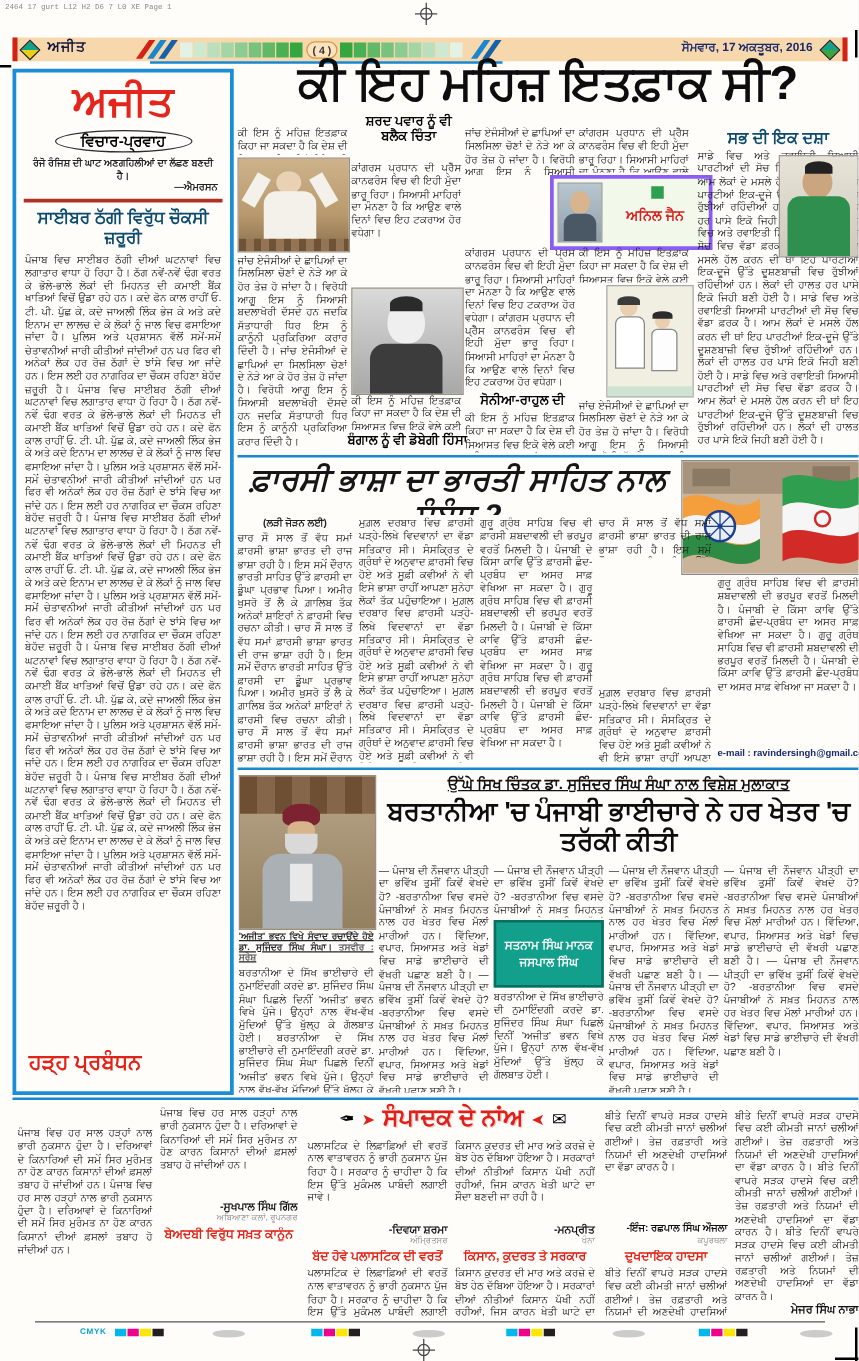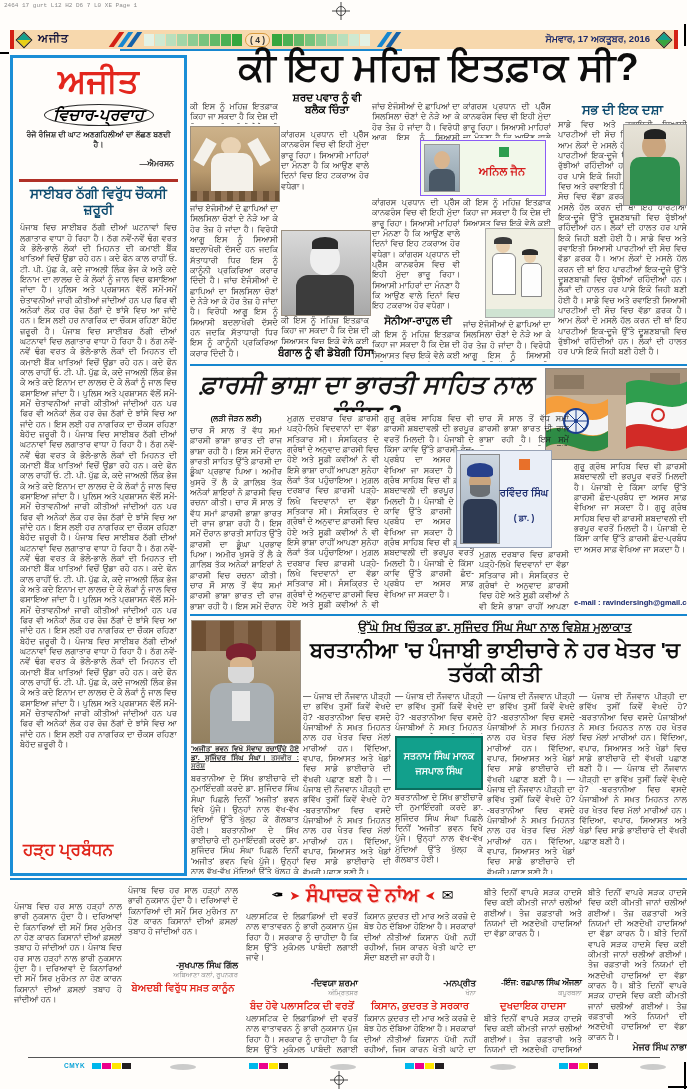--- a/index.html
+++ b/index.html
@@ -75,24 +75,24 @@
     <div class="stripe" style="left:381px;top:2px;width:5px;height:15px;background:#1661a8;"></div>
     <div class="abs" style="left:500px;top:3px;width:140px;font-size:9.5px;font-weight:bold;color:#1c2a6b;text-align:right;">ਸੋਮਵਾਰ, 17 ਅਕਤੂਬਰ, 2016</div>
     <div class="abs" style="left:648px;top:4px;width:10px;height:10px;background:linear-gradient(135deg,#13a08c 50%,#3aa63e 50%);transform:rotate(45deg);border:1px solid #222;"></div>
     <div class="abs" style="right:0;top:0;width:4px;height:19px;background:#d42115;"></div>
   </div>
   <div class="abs bluerule" style="left:120px;top:49px;width:282px;"></div>
 
   <div class="abs" style="left:10px;top:55px;width:177px;height:821px;border:3px solid #1b8ed6;background:#fffdfa;box-sizing:border-box;">
     <div style="margin-top:4px;text-align:center;font-size:33px;font-weight:900;color:#e3261d;">ਅਜੀਤ</div>
     <div style="display:flex;justify-content:center;margin-top:3px;">
-      <div class="ovalbox" style="width:108px;font-size:16px;padding:1px 0;font-style:italic;">ਵਿਚਾਰ-ਪ੍ਰਵਾਹ</div>
+      <div class="ovalbox" style="width:108px;font-size:12px;padding:1px 0;">ਵਿਚਾਰ-ਪ੍ਰਵਾਹ</div>
     </div>
     <div style="margin:4px 8px 0 8px;font-size:7.8px;font-weight:bold;text-align:center;color:#222;line-height:1.25;">ਰੰਜੋ ਰੰਜਿਸ਼ ਦੀ ਘਾਟ ਅਣਗਹਿਲੀਆਂ ਦਾ ਲੱਛਣ ਬਣਦੀ ਹੈ।</div>
-    <div style="margin:10px 10px;font-size:7.8px;font-weight:bold;text-align:right;color:#222;">—ਐਮਰਸਨ</div>
+    <div style="margin:0 10px;font-size:7.8px;font-weight:bold;text-align:right;color:#222;">—ਐਮਰਸਨ</div>
     <div style="margin:4px 6px;height:3px;background:#b03026;"></div>
     <div class="maroonhead" style="font-size:13.5px;margin:0 4px;">ਸਾਈਬਰ ਠੱਗੀ ਵਿਰੁੱਧ ਚੌਕਸੀ ਜ਼ਰੂਰੀ</div>
     <div class="txt" style="margin:5px 7px 0 7px;height:690px;">ਪੰਜਾਬ ਵਿਚ ਸਾਈਬਰ ਠੱਗੀ ਦੀਆਂ ਘਟਨਾਵਾਂ ਵਿਚ ਲਗਾਤਾਰ ਵਾਧਾ ਹੋ ਰਿਹਾ ਹੈ। ਠੱਗ ਨਵੇਂ-ਨਵੇਂ ਢੰਗ ਵਰਤ ਕੇ ਭੋਲੇ-ਭਾਲੇ ਲੋਕਾਂ ਦੀ ਮਿਹਨਤ ਦੀ ਕਮਾਈ ਬੈਂਕ ਖਾਤਿਆਂ ਵਿਚੋਂ ਉਡਾ ਰਹੇ ਹਨ। ਕਦੇ ਫੋਨ ਕਾਲ ਰਾਹੀਂ ਓ. ਟੀ. ਪੀ. ਪੁੱਛ ਕੇ, ਕਦੇ ਜਾਅਲੀ ਲਿੰਕ ਭੇਜ ਕੇ ਅਤੇ ਕਦੇ ਇਨਾਮ ਦਾ ਲਾਲਚ ਦੇ ਕੇ ਲੋਕਾਂ ਨੂੰ ਜਾਲ ਵਿਚ ਫਸਾਇਆ ਜਾਂਦਾ ਹੈ। ਪੁਲਿਸ ਅਤੇ ਪ੍ਰਸ਼ਾਸਨ ਵੱਲੋਂ ਸਮੇਂ-ਸਮੇਂ ਚੇਤਾਵਨੀਆਂ ਜਾਰੀ ਕੀਤੀਆਂ ਜਾਂਦੀਆਂ ਹਨ ਪਰ ਫਿਰ ਵੀ ਅਨੇਕਾਂ ਲੋਕ ਹਰ ਰੋਜ਼ ਠੱਗਾਂ ਦੇ ਝਾਂਸੇ ਵਿਚ ਆ ਜਾਂਦੇ ਹਨ। ਇਸ ਲਈ ਹਰ ਨਾਗਰਿਕ ਦਾ ਚੌਕਸ ਰਹਿਣਾ ਬੇਹੱਦ ਜ਼ਰੂਰੀ ਹੈ। ਪੰਜਾਬ ਵਿਚ ਸਾਈਬਰ ਠੱਗੀ ਦੀਆਂ ਘਟਨਾਵਾਂ ਵਿਚ ਲਗਾਤਾਰ ਵਾਧਾ ਹੋ ਰਿਹਾ ਹੈ। ਠੱਗ ਨਵੇਂ-ਨਵੇਂ ਢੰਗ ਵਰਤ ਕੇ ਭੋਲੇ-ਭਾਲੇ ਲੋਕਾਂ ਦੀ ਮਿਹਨਤ ਦੀ ਕਮਾਈ ਬੈਂਕ ਖਾਤਿਆਂ ਵਿਚੋਂ ਉਡਾ ਰਹੇ ਹਨ। ਕਦੇ ਫੋਨ ਕਾਲ ਰਾਹੀਂ ਓ. ਟੀ. ਪੀ. ਪੁੱਛ ਕੇ, ਕਦੇ ਜਾਅਲੀ ਲਿੰਕ ਭੇਜ ਕੇ ਅਤੇ ਕਦੇ ਇਨਾਮ ਦਾ ਲਾਲਚ ਦੇ ਕੇ ਲੋਕਾਂ ਨੂੰ ਜਾਲ ਵਿਚ ਫਸਾਇਆ ਜਾਂਦਾ ਹੈ। ਪੁਲਿਸ ਅਤੇ ਪ੍ਰਸ਼ਾਸਨ ਵੱਲੋਂ ਸਮੇਂ-ਸਮੇਂ ਚੇਤਾਵਨੀਆਂ ਜਾਰੀ ਕੀਤੀਆਂ ਜਾਂਦੀਆਂ ਹਨ ਪਰ ਫਿਰ ਵੀ ਅਨੇਕਾਂ ਲੋਕ ਹਰ ਰੋਜ਼ ਠੱਗਾਂ ਦੇ ਝਾਂਸੇ ਵਿਚ ਆ ਜਾਂਦੇ ਹਨ। ਇਸ ਲਈ ਹਰ ਨਾਗਰਿਕ ਦਾ ਚੌਕਸ ਰਹਿਣਾ ਬੇਹੱਦ ਜ਼ਰੂਰੀ ਹੈ। ਪੰਜਾਬ ਵਿਚ ਸਾਈਬਰ ਠੱਗੀ ਦੀਆਂ ਘਟਨਾਵਾਂ ਵਿਚ ਲਗਾਤਾਰ ਵਾਧਾ ਹੋ ਰਿਹਾ ਹੈ। ਠੱਗ ਨਵੇਂ-ਨਵੇਂ ਢੰਗ ਵਰਤ ਕੇ ਭੋਲੇ-ਭਾਲੇ ਲੋਕਾਂ ਦੀ ਮਿਹਨਤ ਦੀ ਕਮਾਈ ਬੈਂਕ ਖਾਤਿਆਂ ਵਿਚੋਂ ਉਡਾ ਰਹੇ ਹਨ। ਕਦੇ ਫੋਨ ਕਾਲ ਰਾਹੀਂ ਓ. ਟੀ. ਪੀ. ਪੁੱਛ ਕੇ, ਕਦੇ ਜਾਅਲੀ ਲਿੰਕ ਭੇਜ ਕੇ ਅਤੇ ਕਦੇ ਇਨਾਮ ਦਾ ਲਾਲਚ ਦੇ ਕੇ ਲੋਕਾਂ ਨੂੰ ਜਾਲ ਵਿਚ ਫਸਾਇਆ ਜਾਂਦਾ ਹੈ। ਪੁਲਿਸ ਅਤੇ ਪ੍ਰਸ਼ਾਸਨ ਵੱਲੋਂ ਸਮੇਂ-ਸਮੇਂ ਚੇਤਾਵਨੀਆਂ ਜਾਰੀ ਕੀਤੀਆਂ ਜਾਂਦੀਆਂ ਹਨ ਪਰ ਫਿਰ ਵੀ ਅਨੇਕਾਂ ਲੋਕ ਹਰ ਰੋਜ਼ ਠੱਗਾਂ ਦੇ ਝਾਂਸੇ ਵਿਚ ਆ ਜਾਂਦੇ ਹਨ। ਇਸ ਲਈ ਹਰ ਨਾਗਰਿਕ ਦਾ ਚੌਕਸ ਰਹਿਣਾ ਬੇਹੱਦ ਜ਼ਰੂਰੀ ਹੈ। ਪੰਜਾਬ ਵਿਚ ਸਾਈਬਰ ਠੱਗੀ ਦੀਆਂ ਘਟਨਾਵਾਂ ਵਿਚ ਲਗਾਤਾਰ ਵਾਧਾ ਹੋ ਰਿਹਾ ਹੈ। ਠੱਗ ਨਵੇਂ-ਨਵੇਂ ਢੰਗ ਵਰਤ ਕੇ ਭੋਲੇ-ਭਾਲੇ ਲੋਕਾਂ ਦੀ ਮਿਹਨਤ ਦੀ ਕਮਾਈ ਬੈਂਕ ਖਾਤਿਆਂ ਵਿਚੋਂ ਉਡਾ ਰਹੇ ਹਨ। ਕਦੇ ਫੋਨ ਕਾਲ ਰਾਹੀਂ ਓ. ਟੀ. ਪੀ. ਪੁੱਛ ਕੇ, ਕਦੇ ਜਾਅਲੀ ਲਿੰਕ ਭੇਜ ਕੇ ਅਤੇ ਕਦੇ ਇਨਾਮ ਦਾ ਲਾਲਚ ਦੇ ਕੇ ਲੋਕਾਂ ਨੂੰ ਜਾਲ ਵਿਚ ਫਸਾਇਆ ਜਾਂਦਾ ਹੈ। ਪੁਲਿਸ ਅਤੇ ਪ੍ਰਸ਼ਾਸਨ ਵੱਲੋਂ ਸਮੇਂ-ਸਮੇਂ ਚੇਤਾਵਨੀਆਂ ਜਾਰੀ ਕੀਤੀਆਂ ਜਾਂਦੀਆਂ ਹਨ ਪਰ ਫਿਰ ਵੀ ਅਨੇਕਾਂ ਲੋਕ ਹਰ ਰੋਜ਼ ਠੱਗਾਂ ਦੇ ਝਾਂਸੇ ਵਿਚ ਆ ਜਾਂਦੇ ਹਨ। ਇਸ ਲਈ ਹਰ ਨਾਗਰਿਕ ਦਾ ਚੌਕਸ ਰਹਿਣਾ ਬੇਹੱਦ ਜ਼ਰੂਰੀ ਹੈ। ਪੰਜਾਬ ਵਿਚ ਸਾਈਬਰ ਠੱਗੀ ਦੀਆਂ ਘਟਨਾਵਾਂ ਵਿਚ ਲਗਾਤਾਰ ਵਾਧਾ ਹੋ ਰਿਹਾ ਹੈ। ਠੱਗ ਨਵੇਂ-ਨਵੇਂ ਢੰਗ ਵਰਤ ਕੇ ਭੋਲੇ-ਭਾਲੇ ਲੋਕਾਂ ਦੀ ਮਿਹਨਤ ਦੀ ਕਮਾਈ ਬੈਂਕ ਖਾਤਿਆਂ ਵਿਚੋਂ ਉਡਾ ਰਹੇ ਹਨ। ਕਦੇ ਫੋਨ ਕਾਲ ਰਾਹੀਂ ਓ. ਟੀ. ਪੀ. ਪੁੱਛ ਕੇ, ਕਦੇ ਜਾਅਲੀ ਲਿੰਕ ਭੇਜ ਕੇ ਅਤੇ ਕਦੇ ਇਨਾਮ ਦਾ ਲਾਲਚ ਦੇ ਕੇ ਲੋਕਾਂ ਨੂੰ ਜਾਲ ਵਿਚ ਫਸਾਇਆ ਜਾਂਦਾ ਹੈ। ਪੁਲਿਸ ਅਤੇ ਪ੍ਰਸ਼ਾਸਨ ਵੱਲੋਂ ਸਮੇਂ-ਸਮੇਂ ਚੇਤਾਵਨੀਆਂ ਜਾਰੀ ਕੀਤੀਆਂ ਜਾਂਦੀਆਂ ਹਨ ਪਰ ਫਿਰ ਵੀ ਅਨੇਕਾਂ ਲੋਕ ਹਰ ਰੋਜ਼ ਠੱਗਾਂ ਦੇ ਝਾਂਸੇ ਵਿਚ ਆ ਜਾਂਦੇ ਹਨ। ਇਸ ਲਈ ਹਰ ਨਾਗਰਿਕ ਦਾ ਚੌਕਸ ਰਹਿਣਾ ਬੇਹੱਦ ਜ਼ਰੂਰੀ ਹੈ। </div>
   </div>
 
   <div class="abs" style="left:190px;top:46px;width:497px;height:52px;text-align:center;font-size:38px;font-weight:900;color:#0d0d0d;overflow:hidden;">ਕੀ ਇਹ ਮਹਿਜ਼ ਇਤਫ਼ਾਕ ਸੀ?</div>
 
   <div class="abs txt" style="left:190px;top:102px;width:88px;height:22px;">ਕੀ ਇਸ ਨੂੰ ਮਹਿਜ਼ ਇਤਫ਼ਾਕ ਕਿਹਾ ਜਾ ਸਕਦਾ ਹੈ ਕਿ ਦੇਸ਼ ਦੀ ਸਿਆਸਤ ਵਿਚ ਇਕੋ ਵੇਲੇ ਕਈ ਅਹਿਮ ਘਟਨਾਵਾਂ ਵਾਪਰ ਰਹੀਆਂ ਹਨ? ਵਿਰੋਧੀ ਧਿਰ ਦੇ ਆਗੂਆਂ ਖ਼ਿਲਾਫ਼ ਜਾਂਚ ਏਜੰਸੀਆਂ ਦੀ ਸਰਗਰਮੀ ਅਤੇ ਚੋਣਾਂ ਦੇ ਐਲਾਨ ਦਾ ਸਮਾਂ ਕਈ ਸਵਾਲ ਖੜ੍ਹੇ ਕਰਦਾ ਹੈ।</div>
   <div class="photo" style="left:190px;top:126px;width:88px;height:74px;background:linear-gradient(180deg,#cdb28a 0%,#b99a6e 60%,#8a6f4d 100%);">
     <div style="position:absolute;left:30px;top:10px;width:20px;height:18px;background:#e9d2b3;border-radius:50%;"></div>
@@ -111,21 +111,21 @@
     <div style="position:absolute;left:14px;top:44px;width:58px;height:40px;background:#3c3c3c;border-radius:12px 12px 0 0;"></div>
   </div>
   <div class="abs txt" style="left:281px;top:316px;width:88px;height:28px;">ਕੀ ਇਸ ਨੂੰ ਮਹਿਜ਼ ਇਤਫ਼ਾਕ ਕਿਹਾ ਜਾ ਸਕਦਾ ਹੈ ਕਿ ਦੇਸ਼ ਦੀ ਸਿਆਸਤ ਵਿਚ ਇਕੋ ਵੇਲੇ ਕਈ ਅਹਿਮ ਘਟਨਾਵਾਂ ਵਾਪਰ ਰਹੀਆਂ ਹਨ? ਵਿਰੋਧੀ ਧਿਰ ਦੇ ਆਗੂਆਂ ਖ਼ਿਲਾਫ਼ ਜਾਂਚ ਏਜੰਸੀਆਂ ਦੀ ਸਰਗਰਮੀ ਅਤੇ ਚੋਣਾਂ ਦੇ ਐਲਾਨ ਦਾ ਸਮਾਂ ਕਈ ਸਵਾਲ ਖੜ੍ਹੇ ਕਰਦਾ ਹੈ।</div>
   <div class="abs subhead" style="left:278px;top:346px;width:96px;height:14px;">ਬੰਗਾਲ ਨੂੰ ਵੀ ਡੋਬੇਗੀ ਹਿੰਸਾ</div>
 
   <div class="abs txt" style="left:372px;top:102px;width:88px;height:38px;">ਜਾਂਚ ਏਜੰਸੀਆਂ ਦੇ ਛਾਪਿਆਂ ਦਾ ਸਿਲਸਿਲਾ ਚੋਣਾਂ ਦੇ ਨੇੜੇ ਆ ਕੇ ਹੋਰ ਤੇਜ਼ ਹੋ ਜਾਂਦਾ ਹੈ। ਵਿਰੋਧੀ ਆਗੂ ਇਸ ਨੂੰ ਸਿਆਸੀ ਬਦਲਾਖੋਰੀ ਦੱਸਦੇ ਹਨ ਜਦਕਿ ਸੱਤਾਧਾਰੀ ਧਿਰ ਇਸ ਨੂੰ ਕਾਨੂੰਨੀ ਪ੍ਰਕਿਰਿਆ ਕਰਾਰ ਦਿੰਦੀ ਹੈ।</div>
   <div class="abs txt" style="left:372px;top:198px;width:88px;height:114px;">ਕਾਂਗਰਸ ਪ੍ਰਧਾਨ ਦੀ ਪ੍ਰੈੱਸ ਕਾਨਫਰੰਸ ਵਿਚ ਵੀ ਇਹੀ ਮੁੱਦਾ ਭਾਰੂ ਰਿਹਾ। ਸਿਆਸੀ ਮਾਹਿਰਾਂ ਦਾ ਮੰਨਣਾ ਹੈ ਕਿ ਆਉਣ ਵਾਲੇ ਦਿਨਾਂ ਵਿਚ ਇਹ ਟਕਰਾਅ ਹੋਰ ਵਧੇਗਾ। ਕਾਂਗਰਸ ਪ੍ਰਧਾਨ ਦੀ ਪ੍ਰੈੱਸ ਕਾਨਫਰੰਸ ਵਿਚ ਵੀ ਇਹੀ ਮੁੱਦਾ ਭਾਰੂ ਰਿਹਾ। ਸਿਆਸੀ ਮਾਹਿਰਾਂ ਦਾ ਮੰਨਣਾ ਹੈ ਕਿ ਆਉਣ ਵਾਲੇ ਦਿਨਾਂ ਵਿਚ ਇਹ ਟਕਰਾਅ ਹੋਰ ਵਧੇਗਾ। </div>
   <div class="abs subhead" style="left:372px;top:314px;width:92px;height:14px;">ਸੋਨੀਆ-ਰਾਹੁਲ ਦੀ ਘਬਰਾਹਟ</div>
   <div class="abs txt" style="left:372px;top:330px;width:88px;height:32px;">ਕੀ ਇਸ ਨੂੰ ਮਹਿਜ਼ ਇਤਫ਼ਾਕ ਕਿਹਾ ਜਾ ਸਕਦਾ ਹੈ ਕਿ ਦੇਸ਼ ਦੀ ਸਿਆਸਤ ਵਿਚ ਇਕੋ ਵੇਲੇ ਕਈ ਅਹਿਮ ਘਟਨਾਵਾਂ ਵਾਪਰ ਰਹੀਆਂ ਹਨ? ਵਿਰੋਧੀ ਧਿਰ ਦੇ ਆਗੂਆਂ ਖ਼ਿਲਾਫ਼ ਜਾਂਚ ਏਜੰਸੀਆਂ ਦੀ ਸਰਗਰਮੀ ਅਤੇ ਚੋਣਾਂ ਦੇ ਐਲਾਨ ਦਾ ਸਮਾਂ ਕਈ ਸਵਾਲ ਖੜ੍ਹੇ ਕਰਦਾ ਹੈ।</div>
 
-  <div class="abs" style="left:420px;top:140px;width:124px;height:54px;background:#f2f8ea;border:1px solid #8b5cf6;">
+  <div class="abs" style="left:440px;top:140px;width:124px;height:54px;background:#f2f8ea;border:3px solid #8b5cf6;">
     <div class="photo" style="left:3px;top:3px;width:34px;height:46px;background:linear-gradient(180deg,#b9c6cf,#8fa0ab);border:1px solid #999;">
       <div style="position:absolute;left:9px;top:6px;width:16px;height:18px;background:#d9b58f;border-radius:50%;"></div>
       <div style="position:absolute;left:4px;top:24px;width:26px;height:22px;background:#4a5866;border-radius:8px 8px 0 0;"></div>
     </div>
     <div style="position:absolute;left:78px;top:6px;width:10px;height:10px;background:#2e9e4f;"></div>
     <div style="position:absolute;left:40px;top:24px;width:82px;text-align:center;font-size:11.5px;font-weight:bold;color:#d61f1f;">ਅਨਿਲ ਜੈਨ</div>
   </div>
 
   <div class="abs txt" style="left:463px;top:102px;width:88px;height:36px;">ਕਾਂਗਰਸ ਪ੍ਰਧਾਨ ਦੀ ਪ੍ਰੈੱਸ ਕਾਨਫਰੰਸ ਵਿਚ ਵੀ ਇਹੀ ਮੁੱਦਾ ਭਾਰੂ ਰਿਹਾ। ਸਿਆਸੀ ਮਾਹਿਰਾਂ ਦਾ ਮੰਨਣਾ ਹੈ ਕਿ ਆਉਣ ਵਾਲੇ ਦਿਨਾਂ ਵਿਚ ਇਹ ਟਕਰਾਅ ਹੋਰ ਵਧੇਗਾ।</div>
   <div class="abs txt" style="left:463px;top:198px;width:88px;height:28px;">ਕੀ ਇਸ ਨੂੰ ਮਹਿਜ਼ ਇਤਫ਼ਾਕ ਕਿਹਾ ਜਾ ਸਕਦਾ ਹੈ ਕਿ ਦੇਸ਼ ਦੀ ਸਿਆਸਤ ਵਿਚ ਇਕੋ ਵੇਲੇ ਕਈ ਅਹਿਮ ਘਟਨਾਵਾਂ ਵਾਪਰ ਰਹੀਆਂ ਹਨ? ਵਿਰੋਧੀ ਧਿਰ ਦੇ ਆਗੂਆਂ ਖ਼ਿਲਾਫ਼ ਜਾਂਚ ਏਜੰਸੀਆਂ ਦੀ ਸਰਗਰਮੀ ਅਤੇ ਚੋਣਾਂ ਦੇ ਐਲਾਨ ਦਾ ਸਮਾਂ ਕਈ ਸਵਾਲ ਖੜ੍ਹੇ ਕਰਦਾ ਹੈ।</div>
@@ -176,31 +176,20 @@
       <circle cx="112" cy="46" r="6" fill="none" stroke="#d22b27" stroke-width="2"></circle>
     </svg>
   </div>
 
   <div class="abs" style="left:190px;top:414px;width:92px;font-size:8px;font-weight:bold;text-align:center;color:#222;">(ਲੜੀ ਜੋੜਨ ਲਈ)</div>
   <div class="abs txt" style="left:190px;top:426px;width:92px;height:184px;">ਚਾਰ ਸੌ ਸਾਲ ਤੋਂ ਵੱਧ ਸਮਾਂ ਫ਼ਾਰਸੀ ਭਾਸ਼ਾ ਭਾਰਤ ਦੀ ਰਾਜ ਭਾਸ਼ਾ ਰਹੀ ਹੈ। ਇਸ ਸਮੇਂ ਦੌਰਾਨ ਭਾਰਤੀ ਸਾਹਿਤ ਉੱਤੇ ਫ਼ਾਰਸੀ ਦਾ ਡੂੰਘਾ ਪ੍ਰਭਾਵ ਪਿਆ। ਅਮੀਰ ਖੁਸਰੋ ਤੋਂ ਲੈ ਕੇ ਗ਼ਾਲਿਬ ਤੱਕ ਅਨੇਕਾਂ ਸ਼ਾਇਰਾਂ ਨੇ ਫ਼ਾਰਸੀ ਵਿਚ ਰਚਨਾ ਕੀਤੀ। ਚਾਰ ਸੌ ਸਾਲ ਤੋਂ ਵੱਧ ਸਮਾਂ ਫ਼ਾਰਸੀ ਭਾਸ਼ਾ ਭਾਰਤ ਦੀ ਰਾਜ ਭਾਸ਼ਾ ਰਹੀ ਹੈ। ਇਸ ਸਮੇਂ ਦੌਰਾਨ ਭਾਰਤੀ ਸਾਹਿਤ ਉੱਤੇ ਫ਼ਾਰਸੀ ਦਾ ਡੂੰਘਾ ਪ੍ਰਭਾਵ ਪਿਆ। ਅਮੀਰ ਖੁਸਰੋ ਤੋਂ ਲੈ ਕੇ ਗ਼ਾਲਿਬ ਤੱਕ ਅਨੇਕਾਂ ਸ਼ਾਇਰਾਂ ਨੇ ਫ਼ਾਰਸੀ ਵਿਚ ਰਚਨਾ ਕੀਤੀ। ਚਾਰ ਸੌ ਸਾਲ ਤੋਂ ਵੱਧ ਸਮਾਂ ਫ਼ਾਰਸੀ ਭਾਸ਼ਾ ਭਾਰਤ ਦੀ ਰਾਜ ਭਾਸ਼ਾ ਰਹੀ ਹੈ। ਇਸ ਸਮੇਂ ਦੌਰਾਨ ਭਾਰਤੀ ਸਾਹਿਤ ਉੱਤੇ ਫ਼ਾਰਸੀ ਦਾ ਡੂੰਘਾ ਪ੍ਰਭਾਵ ਪਿਆ। ਅਮੀਰ ਖੁਸਰੋ ਤੋਂ ਲੈ ਕੇ ਗ਼ਾਲਿਬ ਤੱਕ ਅਨੇਕਾਂ ਸ਼ਾਇਰਾਂ ਨੇ ਫ਼ਾਰਸੀ ਵਿਚ ਰਚਨਾ ਕੀਤੀ। </div>
   <div class="abs txt" style="left:287px;top:414px;width:92px;height:196px;">ਮੁਗ਼ਲ ਦਰਬਾਰ ਵਿਚ ਫ਼ਾਰਸੀ ਪੜ੍ਹੇ-ਲਿਖੇ ਵਿਦਵਾਨਾਂ ਦਾ ਵੱਡਾ ਸਤਿਕਾਰ ਸੀ। ਸੰਸਕ੍ਰਿਤ ਦੇ ਗ੍ਰੰਥਾਂ ਦੇ ਅਨੁਵਾਦ ਫ਼ਾਰਸੀ ਵਿਚ ਹੋਏ ਅਤੇ ਸੂਫ਼ੀ ਕਵੀਆਂ ਨੇ ਵੀ ਇਸੇ ਭਾਸ਼ਾ ਰਾਹੀਂ ਆਪਣਾ ਸੁਨੇਹਾ ਲੋਕਾਂ ਤੱਕ ਪਹੁੰਚਾਇਆ। ਮੁਗ਼ਲ ਦਰਬਾਰ ਵਿਚ ਫ਼ਾਰਸੀ ਪੜ੍ਹੇ-ਲਿਖੇ ਵਿਦਵਾਨਾਂ ਦਾ ਵੱਡਾ ਸਤਿਕਾਰ ਸੀ। ਸੰਸਕ੍ਰਿਤ ਦੇ ਗ੍ਰੰਥਾਂ ਦੇ ਅਨੁਵਾਦ ਫ਼ਾਰਸੀ ਵਿਚ ਹੋਏ ਅਤੇ ਸੂਫ਼ੀ ਕਵੀਆਂ ਨੇ ਵੀ ਇਸੇ ਭਾਸ਼ਾ ਰਾਹੀਂ ਆਪਣਾ ਸੁਨੇਹਾ ਲੋਕਾਂ ਤੱਕ ਪਹੁੰਚਾਇਆ। ਮੁਗ਼ਲ ਦਰਬਾਰ ਵਿਚ ਫ਼ਾਰਸੀ ਪੜ੍ਹੇ-ਲਿਖੇ ਵਿਦਵਾਨਾਂ ਦਾ ਵੱਡਾ ਸਤਿਕਾਰ ਸੀ। ਸੰਸਕ੍ਰਿਤ ਦੇ ਗ੍ਰੰਥਾਂ ਦੇ ਅਨੁਵਾਦ ਫ਼ਾਰਸੀ ਵਿਚ ਹੋਏ ਅਤੇ ਸੂਫ਼ੀ ਕਵੀਆਂ ਨੇ ਵੀ ਇਸੇ ਭਾਸ਼ਾ ਰਾਹੀਂ ਆਪਣਾ ਸੁਨੇਹਾ ਲੋਕਾਂ ਤੱਕ ਪਹੁੰਚਾਇਆ। </div>
   <div class="abs txt" style="left:384px;top:414px;width:90px;height:196px;">ਗੁਰੂ ਗ੍ਰੰਥ ਸਾਹਿਬ ਵਿਚ ਵੀ ਫ਼ਾਰਸੀ ਸ਼ਬਦਾਵਲੀ ਦੀ ਭਰਪੂਰ ਵਰਤੋਂ ਮਿਲਦੀ ਹੈ। ਪੰਜਾਬੀ ਦੇ ਕਿੱਸਾ ਕਾਵਿ ਉੱਤੇ ਫ਼ਾਰਸੀ ਛੰਦ-ਪ੍ਰਬੰਧ ਦਾ ਅਸਰ ਸਾਫ਼ ਵੇਖਿਆ ਜਾ ਸਕਦਾ ਹੈ। ਗੁਰੂ ਗ੍ਰੰਥ ਸਾਹਿਬ ਵਿਚ ਵੀ ਫ਼ਾਰਸੀ ਸ਼ਬਦਾਵਲੀ ਦੀ ਭਰਪੂਰ ਵਰਤੋਂ ਮਿਲਦੀ ਹੈ। ਪੰਜਾਬੀ ਦੇ ਕਿੱਸਾ ਕਾਵਿ ਉੱਤੇ ਫ਼ਾਰਸੀ ਛੰਦ-ਪ੍ਰਬੰਧ ਦਾ ਅਸਰ ਸਾਫ਼ ਵੇਖਿਆ ਜਾ ਸਕਦਾ ਹੈ। ਗੁਰੂ ਗ੍ਰੰਥ ਸਾਹਿਬ ਵਿਚ ਵੀ ਫ਼ਾਰਸੀ ਸ਼ਬਦਾਵਲੀ ਦੀ ਭਰਪੂਰ ਵਰਤੋਂ ਮਿਲਦੀ ਹੈ। ਪੰਜਾਬੀ ਦੇ ਕਿੱਸਾ ਕਾਵਿ ਉੱਤੇ ਫ਼ਾਰਸੀ ਛੰਦ-ਪ੍ਰਬੰਧ ਦਾ ਅਸਰ ਸਾਫ਼ ਵੇਖਿਆ ਜਾ ਸਕਦਾ ਹੈ। </div>
   <div class="abs txt" style="left:479px;top:414px;width:90px;height:32px;">ਚਾਰ ਸੌ ਸਾਲ ਤੋਂ ਵੱਧ ਸਮਾਂ ਫ਼ਾਰਸੀ ਭਾਸ਼ਾ ਭਾਰਤ ਦੀ ਰਾਜ ਭਾਸ਼ਾ ਰਹੀ ਹੈ। ਇਸ ਸਮੇਂ ਦੌਰਾਨ ਭਾਰਤੀ ਸਾਹਿਤ ਉੱਤੇ ਫ਼ਾਰਸੀ ਦਾ ਡੂੰਘਾ ਪ੍ਰਭਾਵ ਪਿਆ। ਅਮੀਰ ਖੁਸਰੋ ਤੋਂ ਲੈ ਕੇ ਗ਼ਾਲਿਬ ਤੱਕ ਅਨੇਕਾਂ ਸ਼ਾਇਰਾਂ ਨੇ ਫ਼ਾਰਸੀ ਵਿਚ ਰਚਨਾ ਕੀਤੀ।</div>
 
-  <div class="abs" style="left:456px;top:450px;width:94px;height:96px;background:#e9eef7;border:1px solid #98a2b5;">
-    <div class="photo" style="left:3px;top:3px;width:38px;height:88px;background:linear-gradient(180deg,#cdd6df,#9fadbb);border:1px solid #8a8a8a;">
-      <div style="position:absolute;left:8px;top:16px;width:22px;height:22px;background:#caa57e;border-radius:50%;"></div>
-      <div style="position:absolute;left:6px;top:8px;width:26px;height:14px;background:#27408b;border-radius:50% 50% 20% 20%;"></div>
-      <div style="position:absolute;left:9px;top:30px;width:20px;height:12px;background:#6b6f73;border-radius:0 0 40% 40%;"></div>
-      <div style="position:absolute;left:2px;top:44px;width:34px;height:44px;background:#2e3a52;border-radius:8px 8px 0 0;"></div>
-    </div>
-    <div style="position:absolute;left:62px;top:8px;width:11px;height:11px;background:#e8702a;"></div>
-    <div style="position:absolute;left:42px;top:36px;width:50px;text-align:center;font-size:10px;font-weight:bold;color:#1a2a6e;line-height:1.2;">ਰਵਿੰਦਰ ਸਿੰਘ</div>
-    <div style="position:absolute;left:42px;top:62px;width:50px;text-align:center;font-size:8.5px;font-weight:bold;color:#1a2a6e;">( ਡਾ. )</div>
-  </div>
   <div class="abs txt" style="left:479px;top:550px;width:90px;height:60px;">ਮੁਗ਼ਲ ਦਰਬਾਰ ਵਿਚ ਫ਼ਾਰਸੀ ਪੜ੍ਹੇ-ਲਿਖੇ ਵਿਦਵਾਨਾਂ ਦਾ ਵੱਡਾ ਸਤਿਕਾਰ ਸੀ। ਸੰਸਕ੍ਰਿਤ ਦੇ ਗ੍ਰੰਥਾਂ ਦੇ ਅਨੁਵਾਦ ਫ਼ਾਰਸੀ ਵਿਚ ਹੋਏ ਅਤੇ ਸੂਫ਼ੀ ਕਵੀਆਂ ਨੇ ਵੀ ਇਸੇ ਭਾਸ਼ਾ ਰਾਹੀਂ ਆਪਣਾ ਸੁਨੇਹਾ ਲੋਕਾਂ ਤੱਕ ਪਹੁੰਚਾਇਆ।</div>
   <div class="abs txt" style="left:574px;top:462px;width:113px;height:134px;">ਗੁਰੂ ਗ੍ਰੰਥ ਸਾਹਿਬ ਵਿਚ ਵੀ ਫ਼ਾਰਸੀ ਸ਼ਬਦਾਵਲੀ ਦੀ ਭਰਪੂਰ ਵਰਤੋਂ ਮਿਲਦੀ ਹੈ। ਪੰਜਾਬੀ ਦੇ ਕਿੱਸਾ ਕਾਵਿ ਉੱਤੇ ਫ਼ਾਰਸੀ ਛੰਦ-ਪ੍ਰਬੰਧ ਦਾ ਅਸਰ ਸਾਫ਼ ਵੇਖਿਆ ਜਾ ਸਕਦਾ ਹੈ। ਗੁਰੂ ਗ੍ਰੰਥ ਸਾਹਿਬ ਵਿਚ ਵੀ ਫ਼ਾਰਸੀ ਸ਼ਬਦਾਵਲੀ ਦੀ ਭਰਪੂਰ ਵਰਤੋਂ ਮਿਲਦੀ ਹੈ। ਪੰਜਾਬੀ ਦੇ ਕਿੱਸਾ ਕਾਵਿ ਉੱਤੇ ਫ਼ਾਰਸੀ ਛੰਦ-ਪ੍ਰਬੰਧ ਦਾ ਅਸਰ ਸਾਫ਼ ਵੇਖਿਆ ਜਾ ਸਕਦਾ ਹੈ। </div>
   <div class="abs" style="left:574px;top:598px;width:113px;font-size:7.6px;font-weight:bold;color:#1a2a6e;text-align:center;overflow:hidden;white-space:nowrap;">e-mail : ravindersingh@gmail.com</div>
 
   <div class="abs bluerule" style="left:190px;top:614px;width:497px;"></div>
 
   <div class="photo" style="left:191px;top:620px;width:108px;height:122px;background:linear-gradient(180deg,#b8a488,#93805f);">
     <div style="position:absolute;left:0;top:0;width:100%;height:30px;background:repeating-linear-gradient(90deg,#6e4f33 0 14px,#85664a 14px 28px);"></div>
     <div style="position:absolute;left:34px;top:22px;width:30px;height:18px;background:#7c2230;border-radius:50% 50% 30% 30%;"></div>
     <div style="position:absolute;left:38px;top:36px;width:22px;height:16px;background:#d8b48c;border-radius:40%;"></div>

